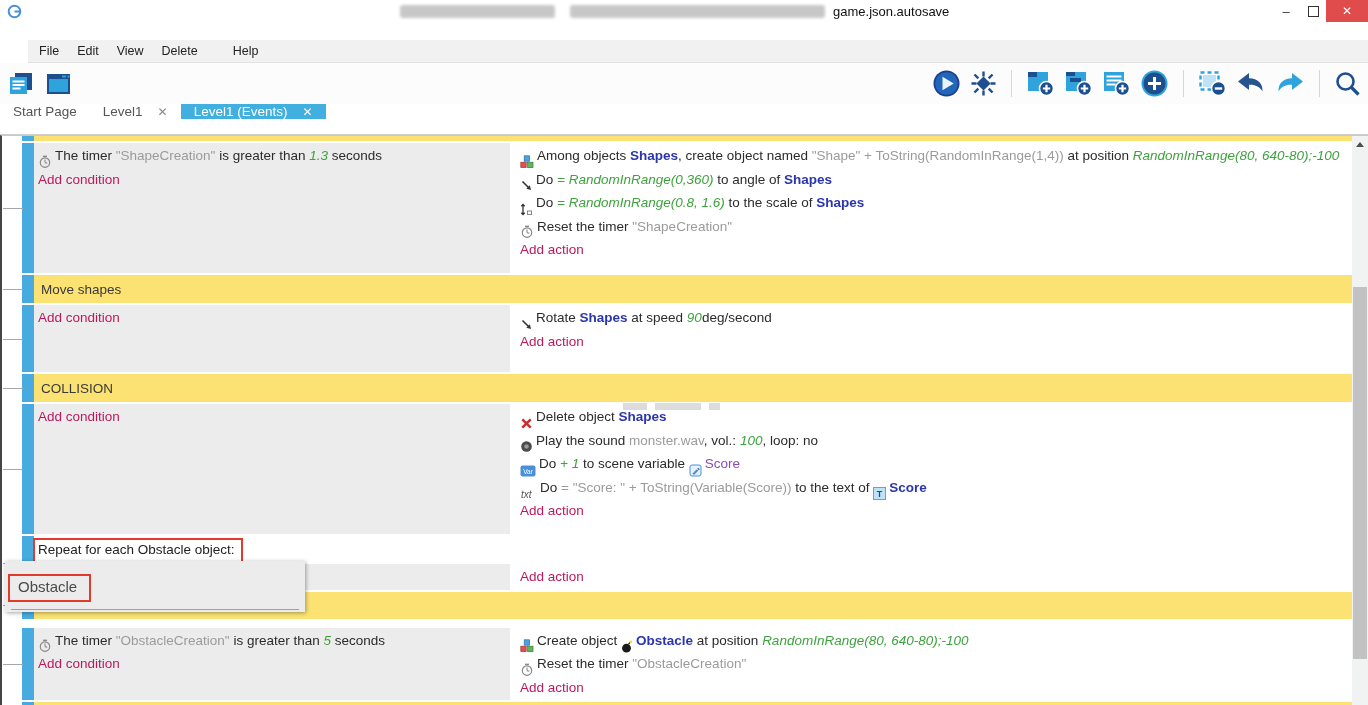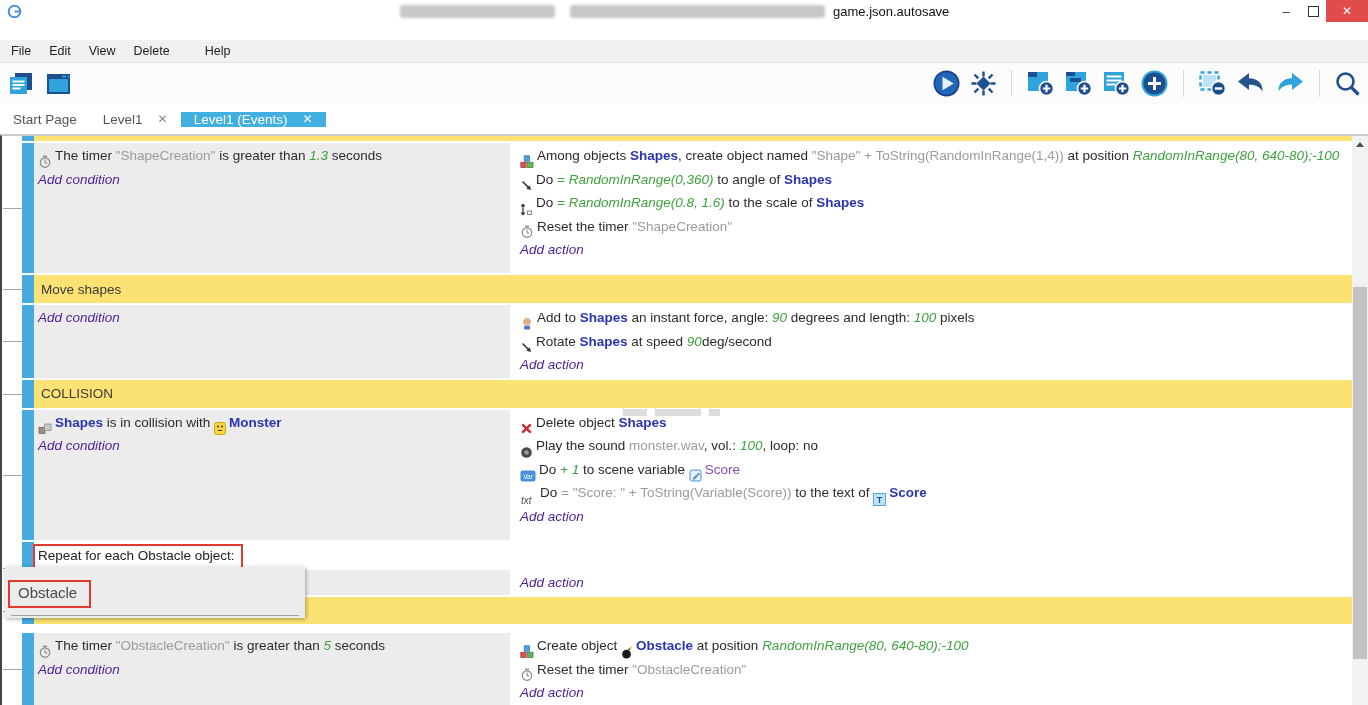--- a/index.html
+++ b/index.html
@@ -10,32 +10,32 @@
   .app-logo{position:absolute;left:7px;top:4px;}
   .blob{position:absolute;top:5px;height:13px;background:#c7c7c7;border-radius:3px;filter:blur(1.5px);}
   .blob1{left:400px;width:155px;} .blob2{left:570px;width:255px;}
   .title-text{position:absolute;left:833px;top:4px;font-size:13px;color:#111;}
   .winbtn{position:absolute;top:0;height:22px;display:flex;align-items:center;justify-content:center;font-size:13px;color:#333;}
   .btn-min{right:68px;width:28px;}
   .btn-max{right:42px;width:26px;}
   .btn-max .boxglyph{width:9px;height:9px;border:1px solid #333;display:inline-block;}
   .btn-close{right:0;width:42px;background:var(--close_red,#e04b4b);color:#fff;font-size:12px;}
   
-  .menubar{height:22px;background:#f1f1f1;border-bottom:1px solid #e3e3e3;display:flex;align-items:center;font-size:12.5px;color:#222;padding-left:2px;}
+  .menubar{height:22px;background:#f1f1f1;border-bottom:1px solid #e3e3e3;display:flex;align-items:center;font-size:12.5px;color:#222;padding-left:2px;margin-left:28px;}
   .menu-item{padding:0 9px;cursor:default;}
   .menu-item:nth-child(4){padding-right:12px;}
   .menu-item:nth-child(5){margin-left:14px;}
   
   .toolbar{height:41px;background:#fcfcfc;display:flex;align-items:center;}
   #tb-left{display:flex;align-items:center;gap:10px;padding-left:8px;}
   #tb-right{margin-left:auto;display:flex;align-items:center;gap:9px;padding-right:6px;}
   .tbtn{display:flex;align-items:center;justify-content:center;cursor:pointer;}
   .tsep{width:1px;height:27px;background:#d7d7d7;margin:0 5px;}
   
-  .tabbar{height:30px;background:#fff;border-bottom:1px solid #cfcfcf;display:flex;align-items:center;font-size:13.5px;color:#555;}
+  .tabbar{height:30px;background:#fff;border-bottom:1px solid #cfcfcf;display:flex;align-items:flex-start;font-size:13.5px;color:#555;}
   .tab{display:flex;align-items:center;padding:0 13px;gap:15px;cursor:pointer;}
   .tab .closex{font-size:12px;color:#888;}
   .tab.active{background:var(--tab_active,#42afe1);color:#fff;}
   .tab.active .closex{color:#fff;}
   
   .sheet{position:relative;height:588px;background:#fff;border-top:1px solid #c9c9c9;border-left:2px solid #454545;overflow:hidden;box-sizing:border-box;}
   #rows{margin-right:16px;}
   .row{position:relative;display:flex;margin-bottom:2px;}
   .gutter{position:relative;width:20px;flex:0 0 20px;}
   .gutter::after{content:'';position:absolute;left:1px;right:-1px;top:50%;border-top:1px solid #a6a6a6;}
@@ -44,21 +44,21 @@
   .ctext{font-size:13.5px;color:#3a3a3a;}
   .stub .gutter::after{display:none;}
   .evt{flex:1;display:flex;flex-direction:column;}
   .rhead{background:#fff;padding:2px 0 1px 4px;font-size:13.5px;color:#222;line-height:20px;}
   .ebody{display:flex;flex:1;}
   .cond{width:476px;flex:0 0 476px;background:var(--condition_bg,#ececec);padding:2px 4px;box-sizing:border-box;}
   .cgap{width:6px;flex:0 0 6px;background:#fff;}
   .act{flex:1;background:#fff;padding:2px 0 2px 4px;}
   .line{font-size:13.5px;line-height:21.5px;color:#2b2b2b;}
   .ghostline{color:#c7c7c7;}
-  .r-p{color:#2b2b2b;} .r-g{color:#4c1d95;font-style:italic;}
+  .r-p{color:#2b2b2b;} .r-g{color:#be185d;}
   .r-o{color:var(--object_blue,#2b35ae);font-weight:700;}
   .r-v{color:var(--value_green,#3ea23e);font-style:italic;}
   .r-q{color:#9b9b9b;}
   .r-sv{color:var(--variable_purple,#8a4bb8);}
   .ic{display:inline-block;vertical-align:-2px;margin-right:3px;}
   .ic svg{display:inline-block;vertical-align:bottom;}
   
   .row:nth-child(1){height:5px;margin-bottom:2px;}
   .row:nth-child(1) .cmt{padding:0;}
   .row:nth-child(2){min-height:130px;}
@@ -282,25 +282,20 @@
         <div class="row event">
           <div class="gutter"></div>
           <div class="bar"></div>
           <div class="evt">
             <div class="ebody">
               <div class="cond">
                 <div class="line ghostline"><span class="r-g">Add condition</span></div>
               </div>
               <div class="cgap"></div>
               <div class="act">
-                <div class="line"><span class="ic"><svg width="14" height="14" viewBox="0 0 14 14">
-                      <circle cx="7" cy="4.8" r="3.4" fill="#f2c29b" stroke="#c99874" stroke-width="0.8"></circle>
-                      <path d="M4.6 3.2v3M6.2 2.6v3.6M7.8 2.6v3.6M9.4 3.2v3" stroke="#c99874" stroke-width="0.8"></path>
-                      <rect x="4" y="8.8" width="6" height="3.8" rx="1" fill="#4a77c9"></rect>
-                    </svg></span><span class="r-p">Add to </span><span class="r-o">Shapes</span><span class="r-p"> an instant force, angle: </span><span class="r-v">90</span><span class="r-p"> degrees and length: </span><span class="r-v">100</span><span class="r-p"> pixels</span></div>
                 <div class="line"><span class="ic"><svg width="13" height="13" viewBox="0 0 13 13">
                       <path d="M2.5 2.5L9.5 9.5" stroke="#333" stroke-width="1.6"></path>
                       <path d="M11 11L6.3 9.8l3.5-3.5z" fill="#333"></path>
                     </svg></span><span class="r-p">Rotate </span><span class="r-o">Shapes</span><span class="r-p"> at speed </span><span class="r-v">90</span><span class="r-p">deg/second</span></div>
                 <div class="line ghostline"><span class="r-g">Add action</span></div>
               </div>
             </div>
           </div>
         </div>
         <div class="row comment">
@@ -309,29 +304,20 @@
           <div class="cmt">
             <span class="ctext">COLLISION</span>
           </div>
         </div>
         <div class="row event">
           <div class="gutter"></div>
           <div class="bar"></div>
           <div class="evt">
             <div class="ebody">
               <div class="cond">
-                <div class="line"><span class="ic"><svg width="14" height="12" viewBox="0 0 14 12">
-                      <rect x="1" y="4.5" width="6" height="6" fill="#9c8d7e" stroke="#6f655b" stroke-width="0.8"></rect>
-                      <rect x="6.5" y="1" width="6.5" height="6.5" fill="#c9c9c9" stroke="#8d8d8d" stroke-width="0.8"></rect>
-                    </svg></span><span class="r-o">Shapes</span><span class="r-p"> is in collision with </span><span class="ic"><svg width="12" height="13" viewBox="0 0 12 13">
-                      <rect x="0.5" y="0.5" width="11" height="12" rx="2" fill="#f6d63a" stroke="#c9a616"></rect>
-                      <circle cx="4" cy="4.5" r="1" fill="#333"></circle>
-                      <circle cx="8" cy="4.5" r="1" fill="#333"></circle>
-                      <path d="M4 8.5h4" stroke="#333" fill="none"></path>
-                    </svg></span><span class="r-o">Monster</span></div>
                 <div class="line ghostline"><span class="r-g">Add condition</span></div>
               </div>
               <div class="cgap"></div>
               <div class="act">
                 <div class="line"><span class="ic"><svg width="13" height="13" viewBox="0 0 13 13">
                       <path d="M2.3 2.3l8.4 8.4M10.7 2.3l-8.4 8.4" stroke="#c62f2f" stroke-width="2.5"></path>
                     </svg></span><span class="r-p">Delete object </span><span class="r-o">Shapes</span></div>
                 <div class="line"><span class="ic"><svg width="13" height="13" viewBox="0 0 13 13">
                       <circle cx="6.5" cy="6.5" r="5.3" fill="#4a4a4a"></circle>
                       <circle cx="6.5" cy="6.5" r="2.3" fill="#9a9a9a"></circle>

